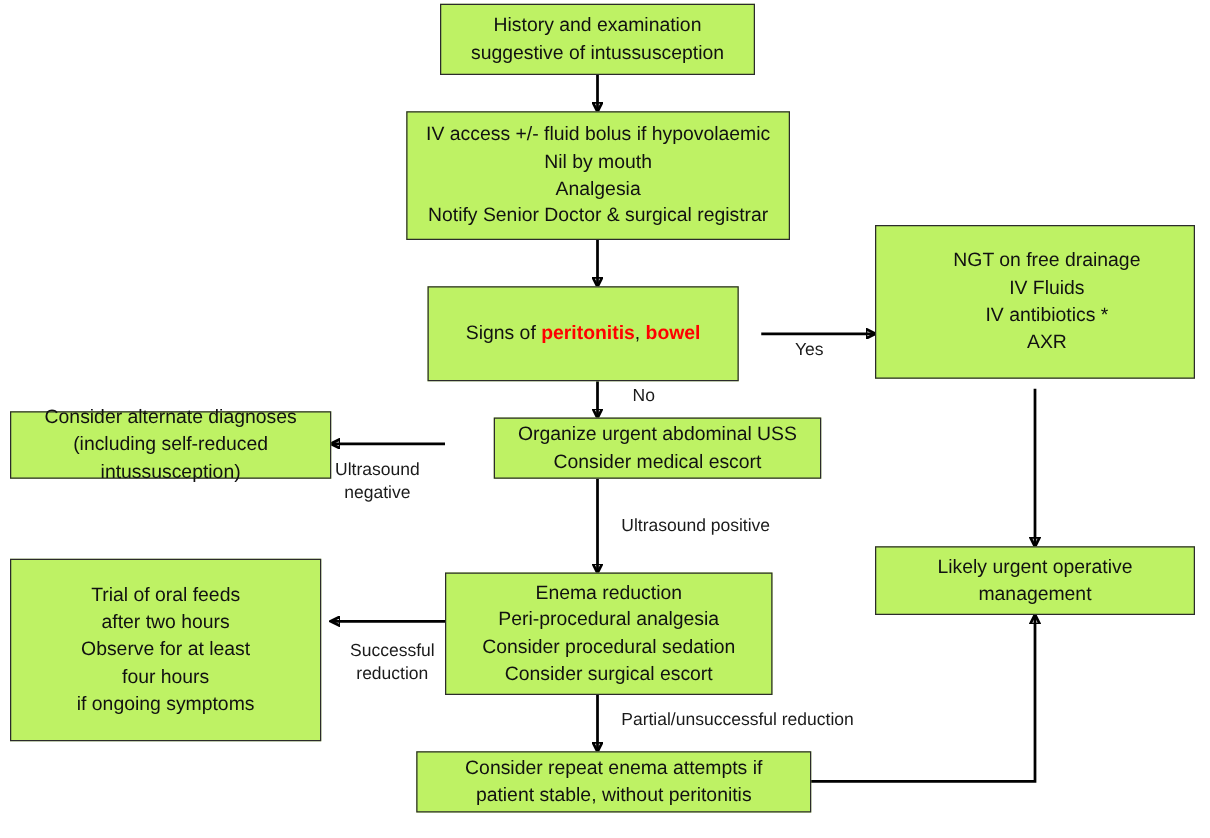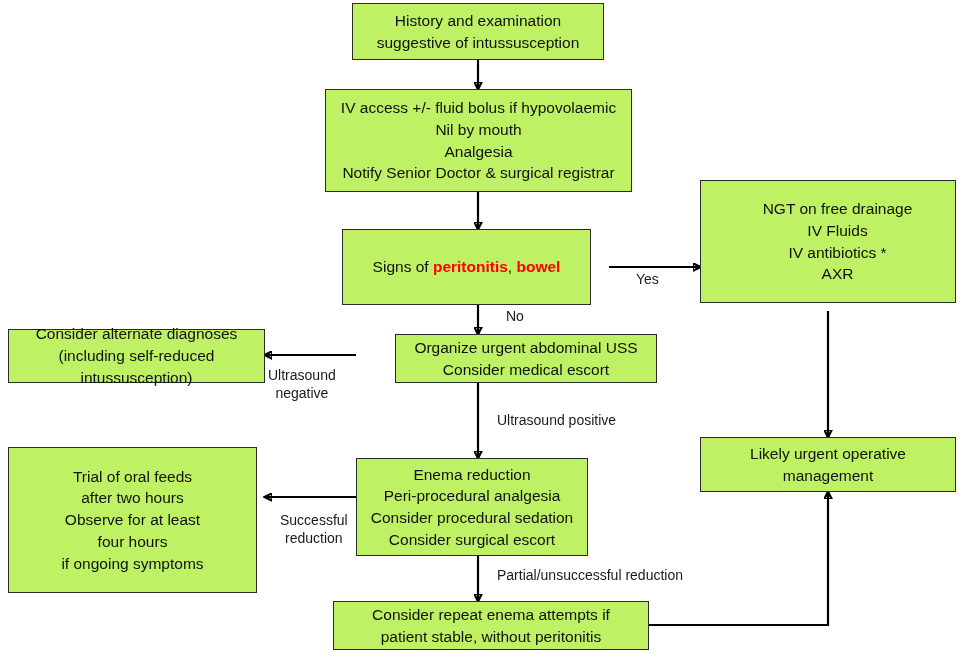--- a/index.html
+++ b/index.html
@@ -105,21 +105,21 @@
     </div>
 
   <div class="node" style="left:8px;top:447px;width:249px;height:146px;">
       <span class="ln"><b>Trial of oral feeds</b></span>
       <span class="ln"><span>after two hours</span></span>
       <span class="ln"><b>Observe</b><span> for at least</span></span>
       <span class="ln"><span>four hours</span></span>
       <span class="ln"><span>if ongoing symptoms</span></span>
     </div>
 
-  <div class="node" style="left:356px;top:458px;width:232px;height:98px;">
+  <div class="node" style="left:356px;top:458px;width:262px;height:98px;">
       <span class="ln"><b>Enema reduction</b></span>
       <span class="ln"><span>Peri-procedural </span><b>analgesia</b></span>
       <span class="ln"><span>Consider procedural </span><b>sedation</b></span>
       <span class="ln"><span>Consider </span><b>surgical</b><span> escort</span></span>
     </div>
 
   <div class="node" style="left:700px;top:437px;width:256px;height:55px;">
       <span class="ln"><span>Likely </span><b>urgent operative</b></span>
       <span class="ln"><span>management</span></span>
     </div>

